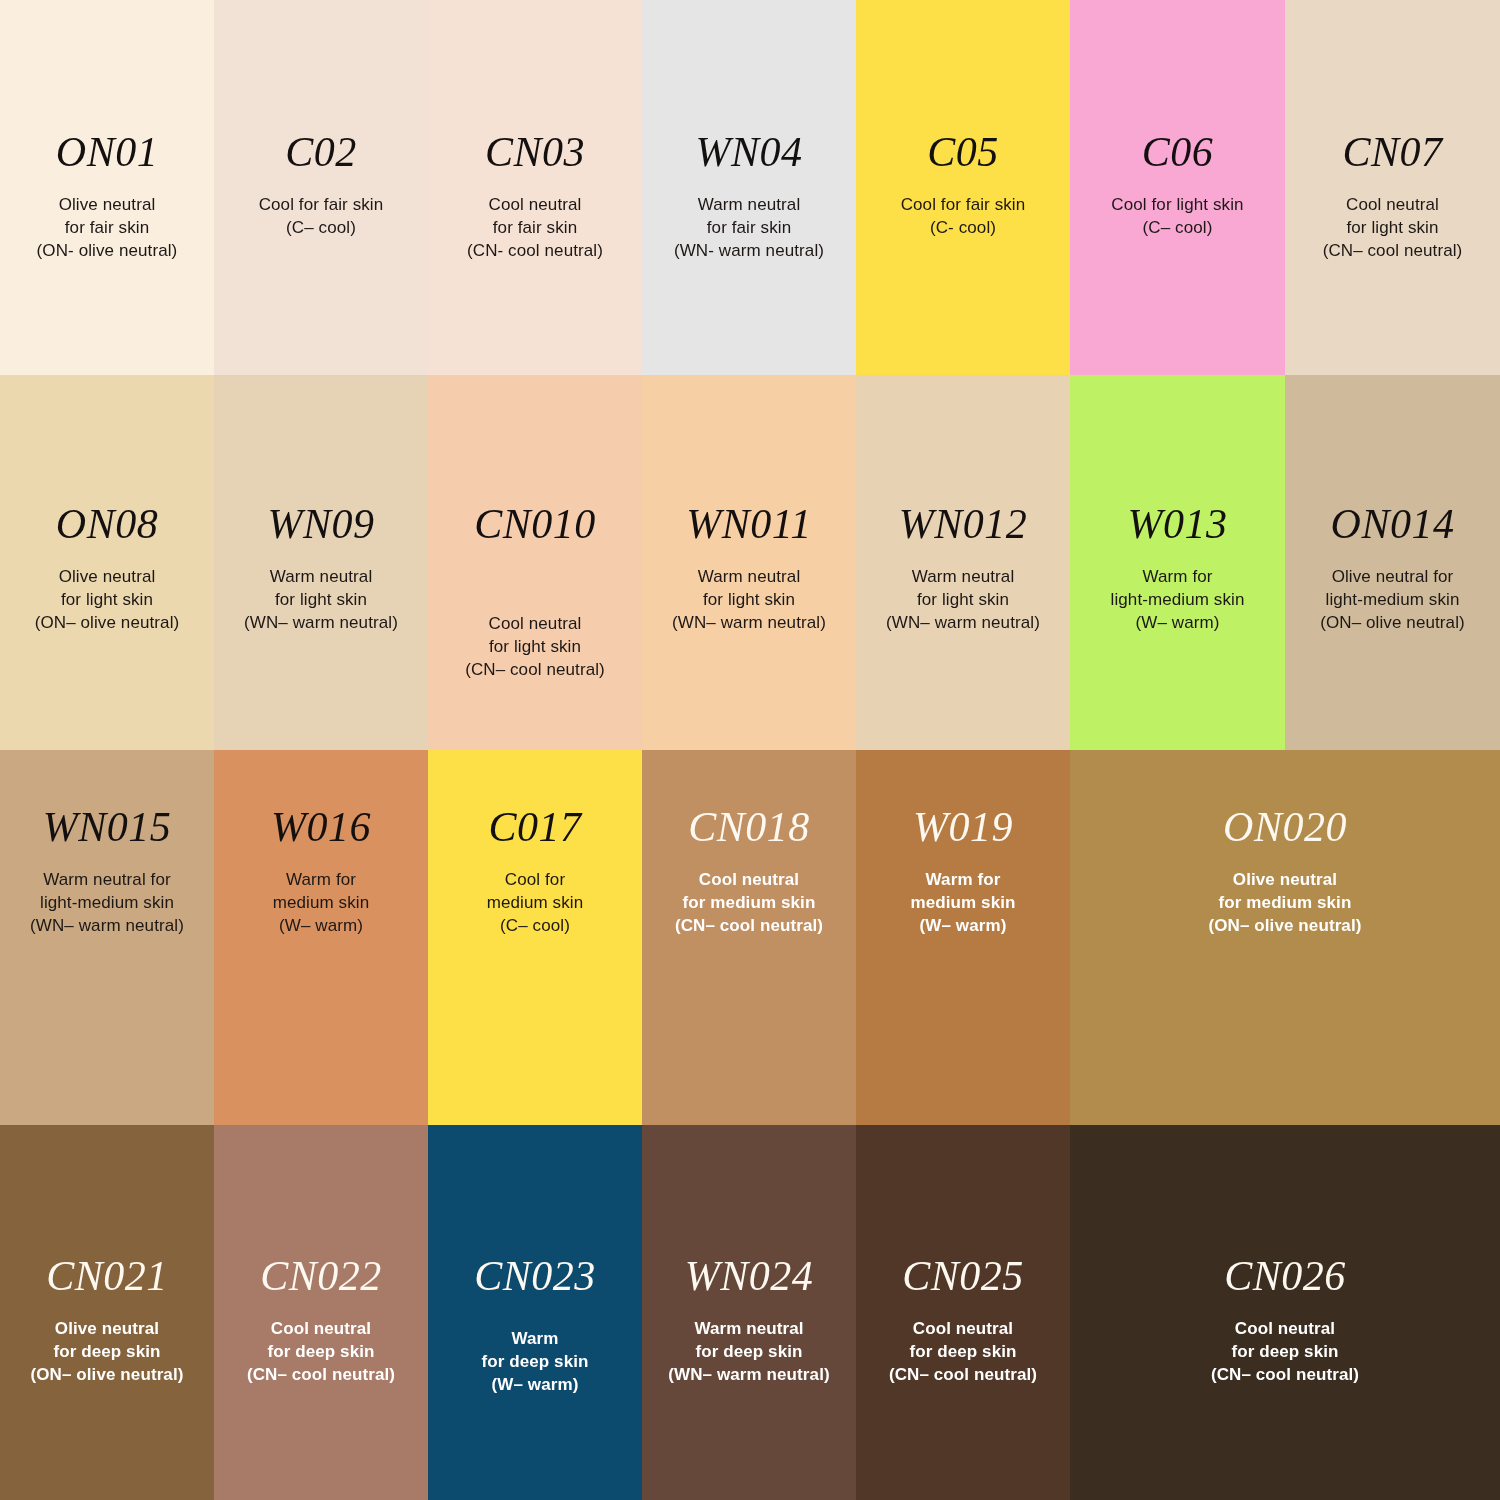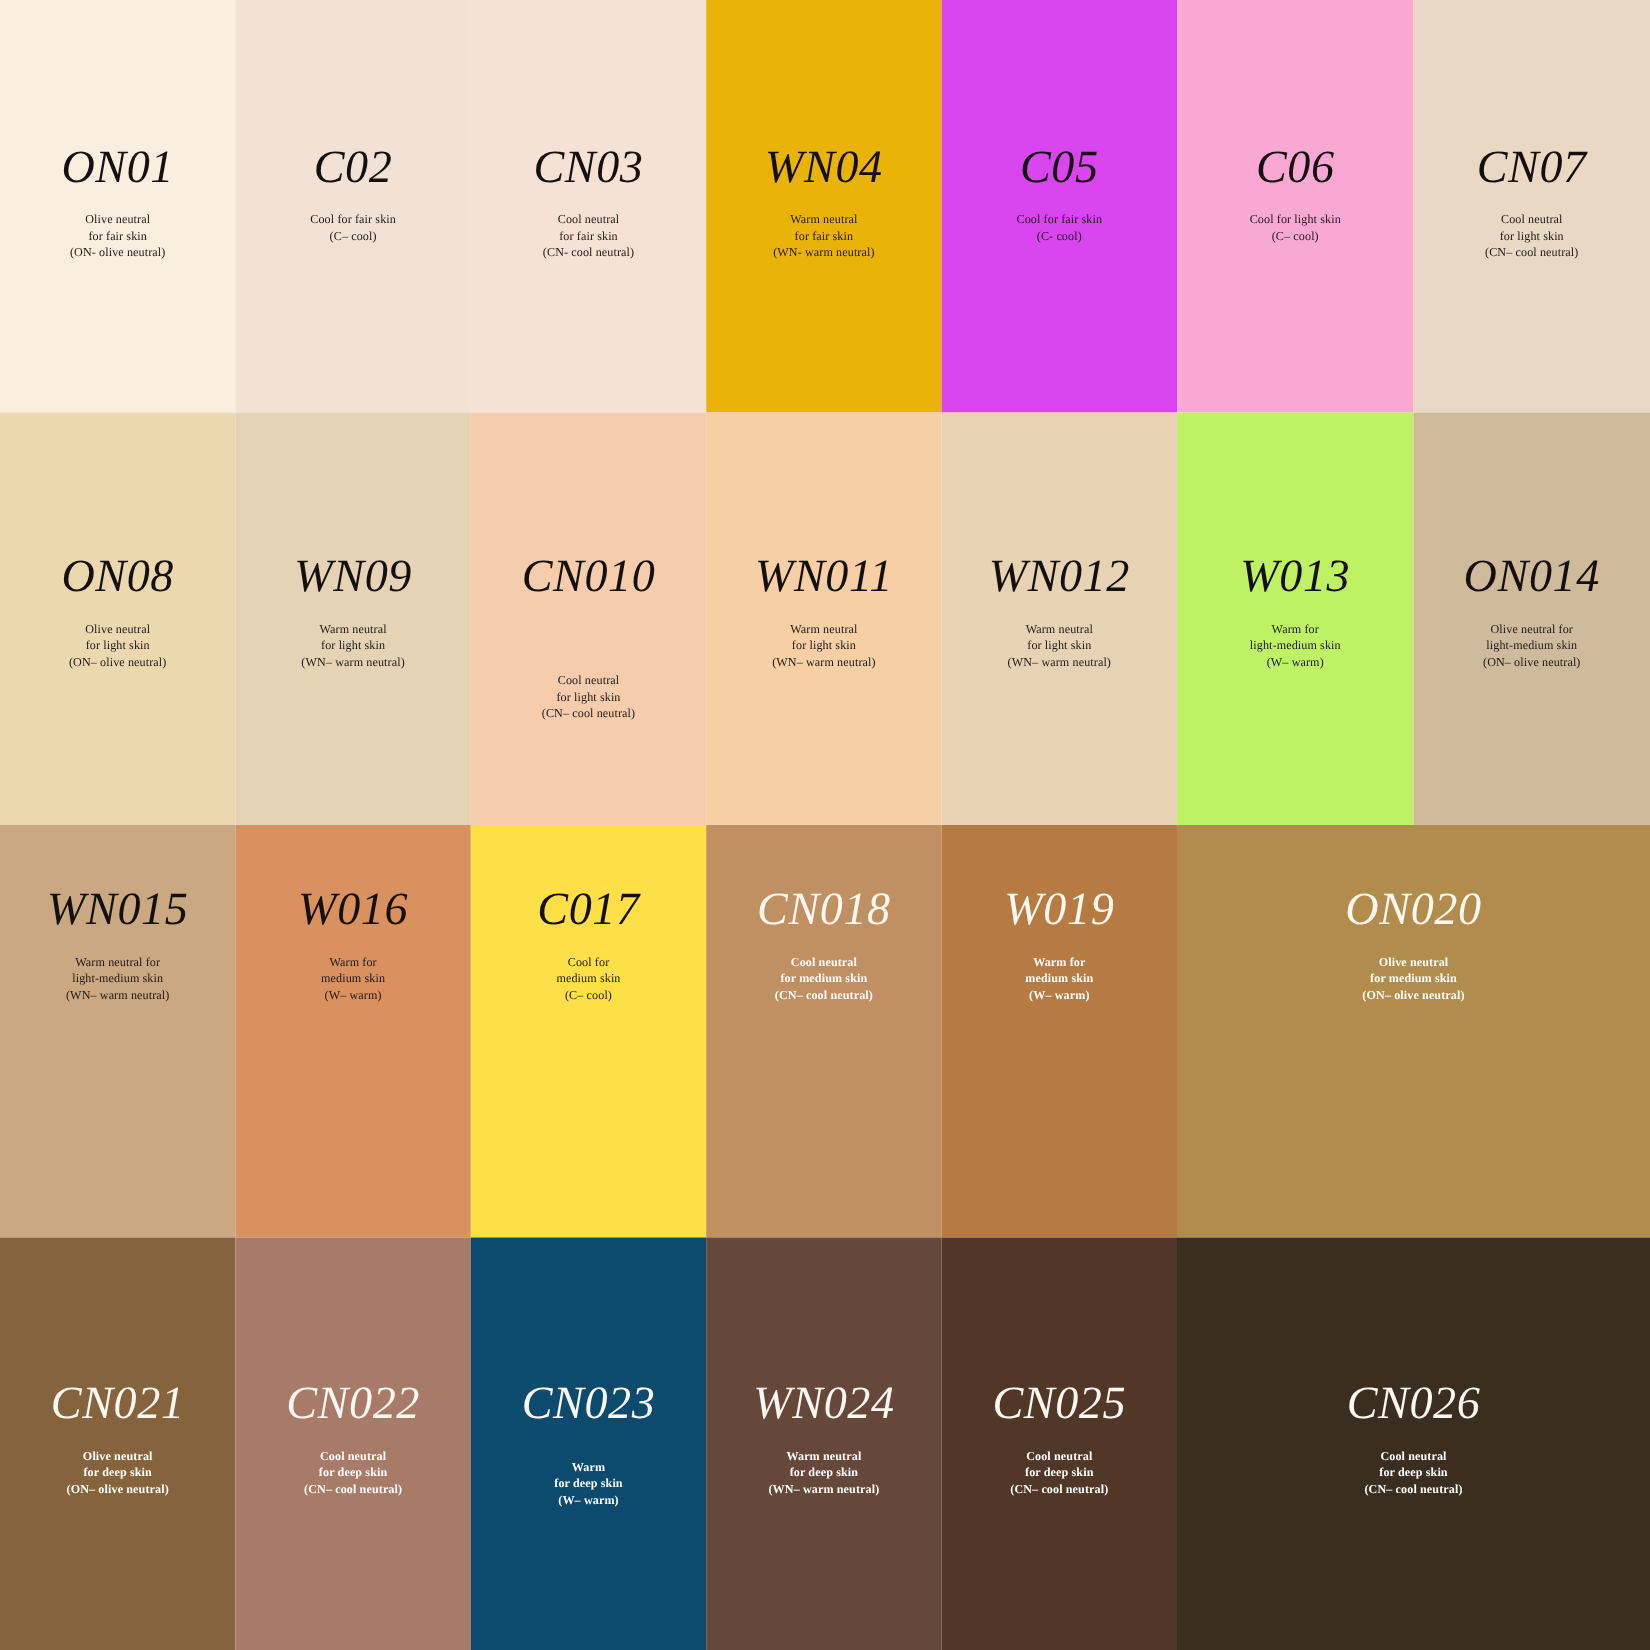--- a/index.html
+++ b/index.html
@@ -31,22 +31,22 @@
   .shade-code {
     font-family:"Liberation Serif", serif;
     font-style:italic;
     font-weight:400;
     font-size:42px;
     letter-spacing:0.5px;
     line-height:1;
     white-space:nowrap;
   }
   .shade-desc {
-    font-family:Liberation Serif, serif;
-    font-size:11px;
+    font-family:Liberation Sans, sans-serif;
+    font-size:17px;
     line-height:1.36;
     white-space:pre-line;
     letter-spacing:0.1px;
   }
   
   .row-1 .shade-cell { padding-top:131px; }
   .row-1 .shade-desc { margin-top:20px; }
   
   .row-2 .shade-cell { padding-top:128px; }
   .row-2 .shade-desc { margin-top:20px; }
@@ -77,27 +77,27 @@
         <div class="shade-code">C02</div>
         <div class="shade-desc">Cool for fair skin
 (C– cool)</div>
       </div>
       <div class="shade-cell dark-text" style="background: rgb(246, 226, 212); width: 214px; flex: 0 0 214px;">
         <div class="shade-code">CN03</div>
         <div class="shade-desc">Cool neutral
 for fair skin
 (CN- cool neutral)</div>
       </div>
-      <div class="shade-cell dark-text" style="background: #eab308; width: 214px; flex: 0 0 214px;">
+      <div class="shade-cell dark-text" style="background: #e5e5e5; width: 214px; flex: 0 0 214px;">
         <div class="shade-code">WN04</div>
         <div class="shade-desc">Warm neutral
 for fair skin
 (WN- warm neutral)</div>
       </div>
-      <div class="shade-cell dark-text" style="background: #d946ef; width: 214px; flex: 0 0 214px;">
+      <div class="shade-cell dark-text" style="background: #fde047; width: 214px; flex: 0 0 214px;">
         <div class="shade-code">C05</div>
         <div class="shade-desc">Cool for fair skin
 (C- cool)</div>
       </div>
       <div class="shade-cell dark-text" style="background: #f9a8d4; width: 215px; flex: 0 0 215px;">
         <div class="shade-code">C06</div>
         <div class="shade-desc">Cool for light skin
 (C– cool)</div>
       </div>
       <div class="shade-cell dark-text" style="background: rgb(233, 216, 195); width: 215px; flex: 0 0 215px;">

